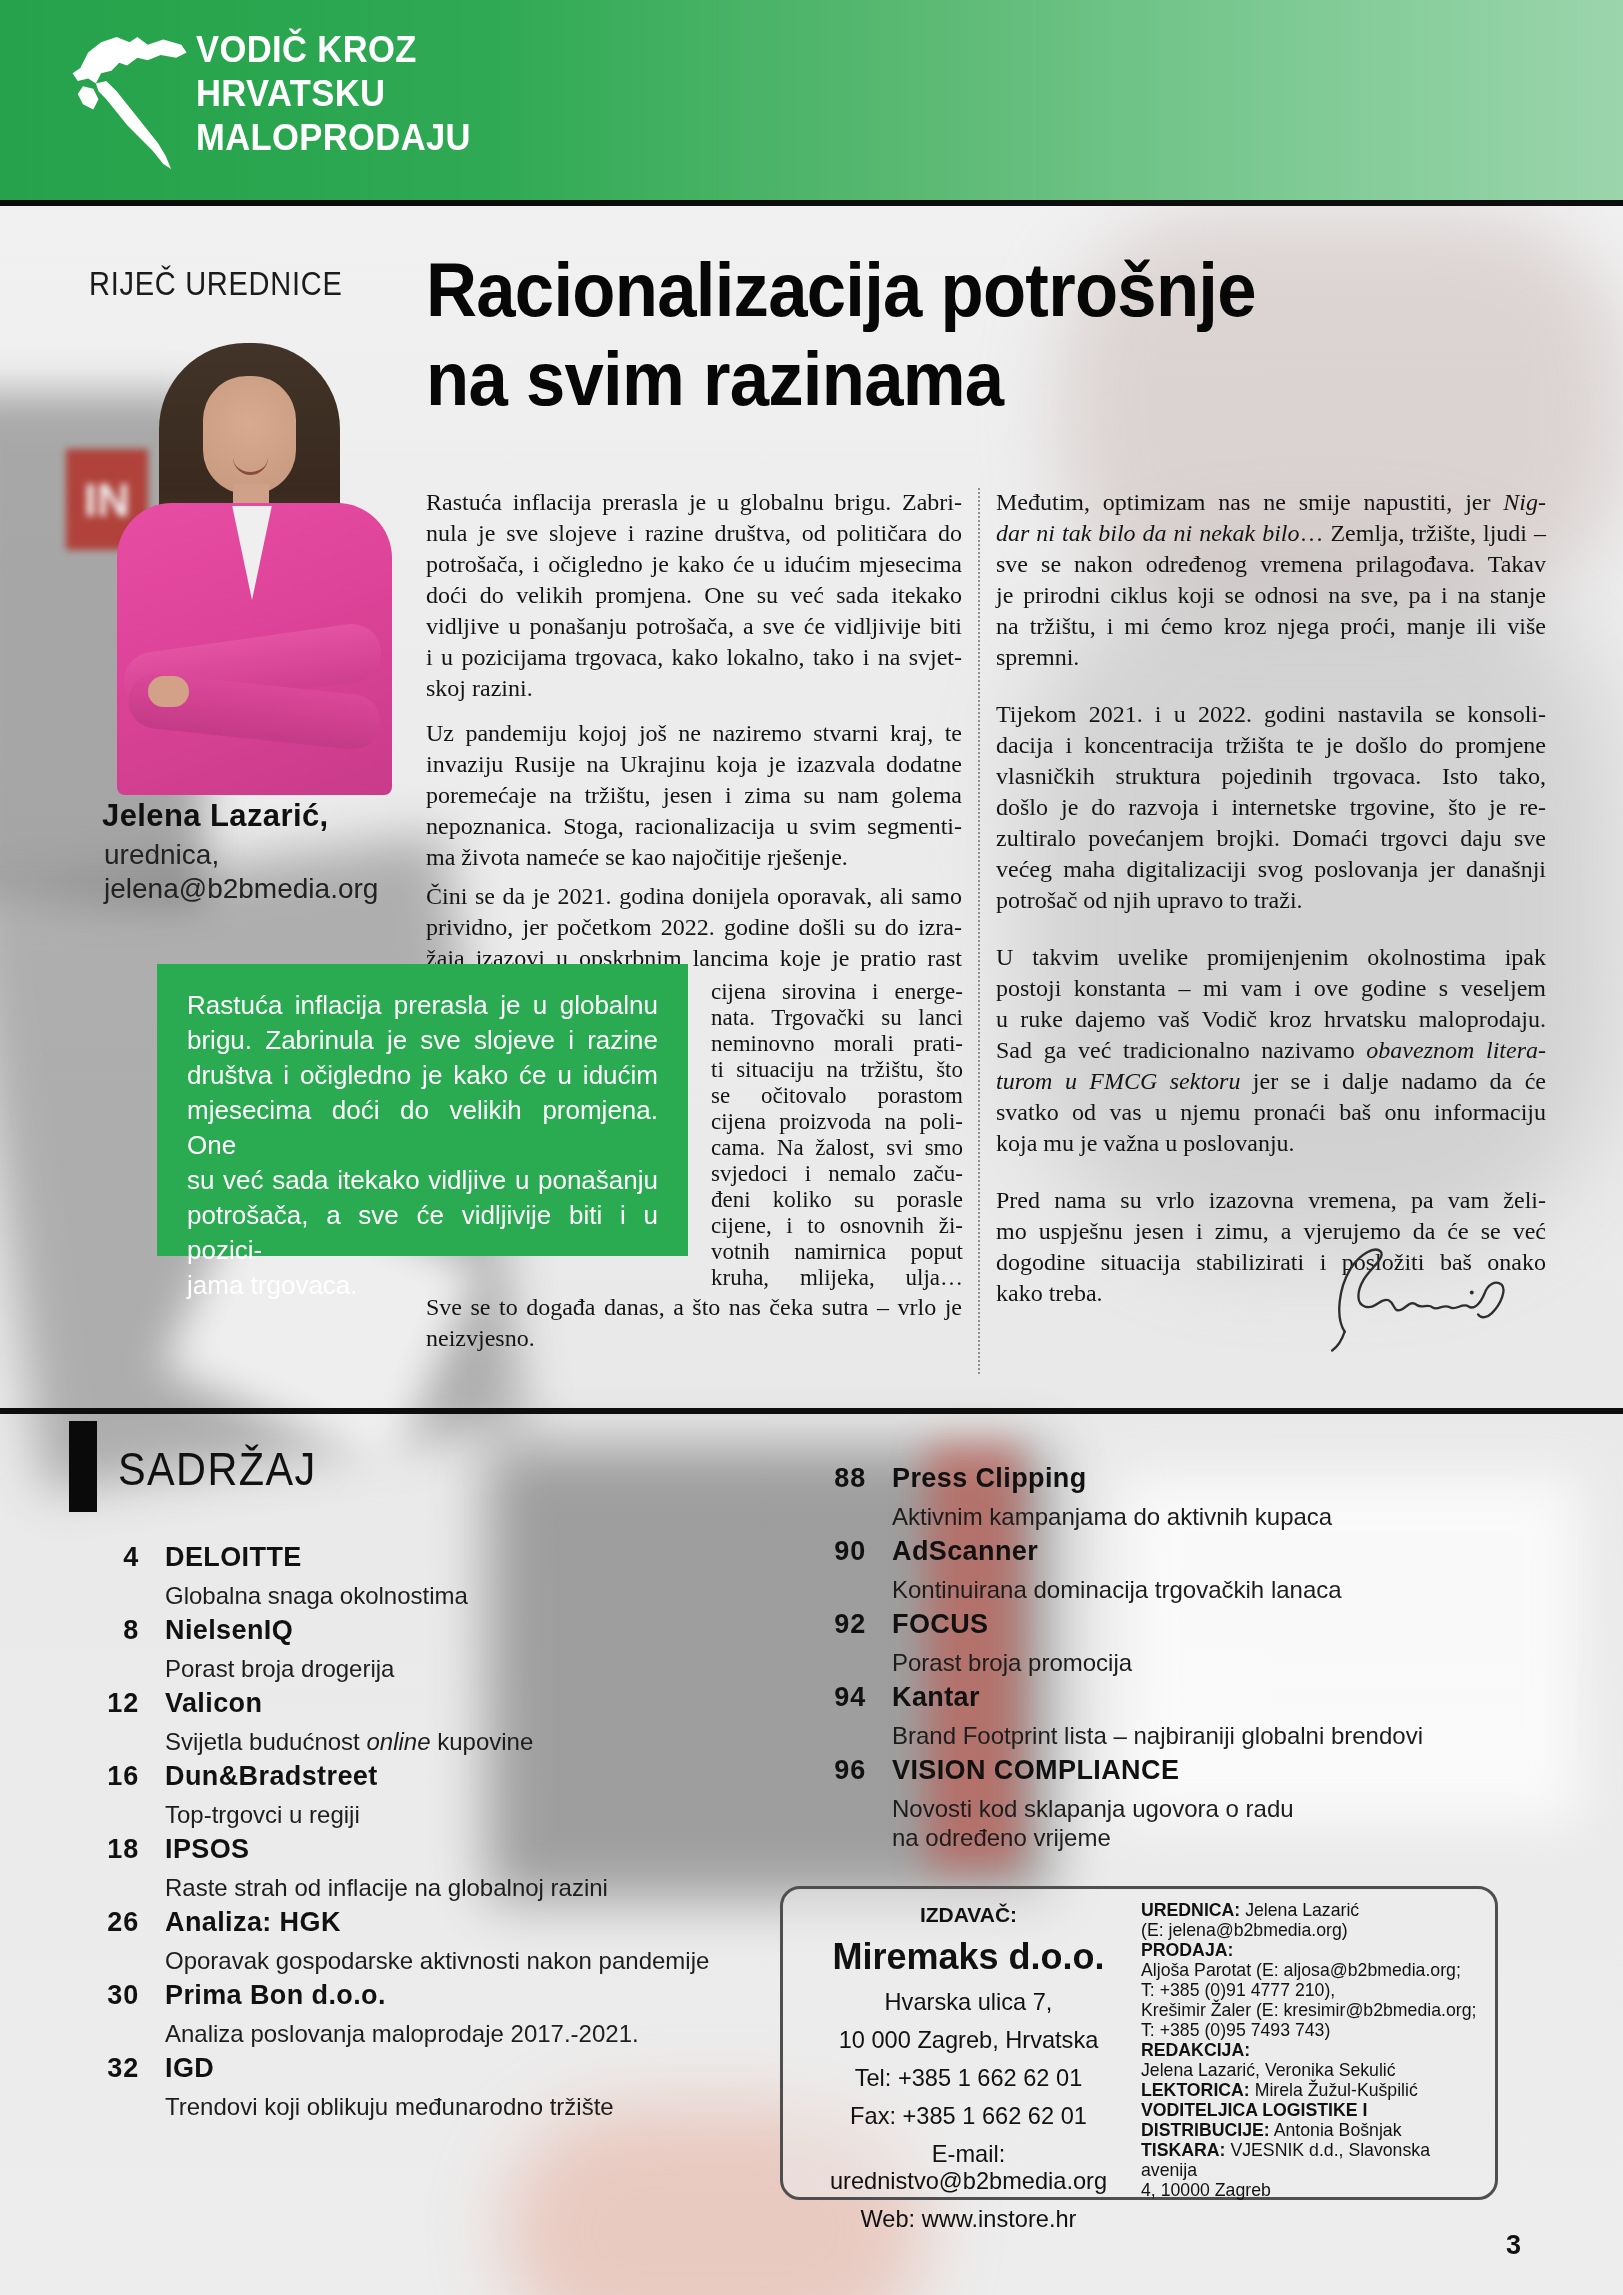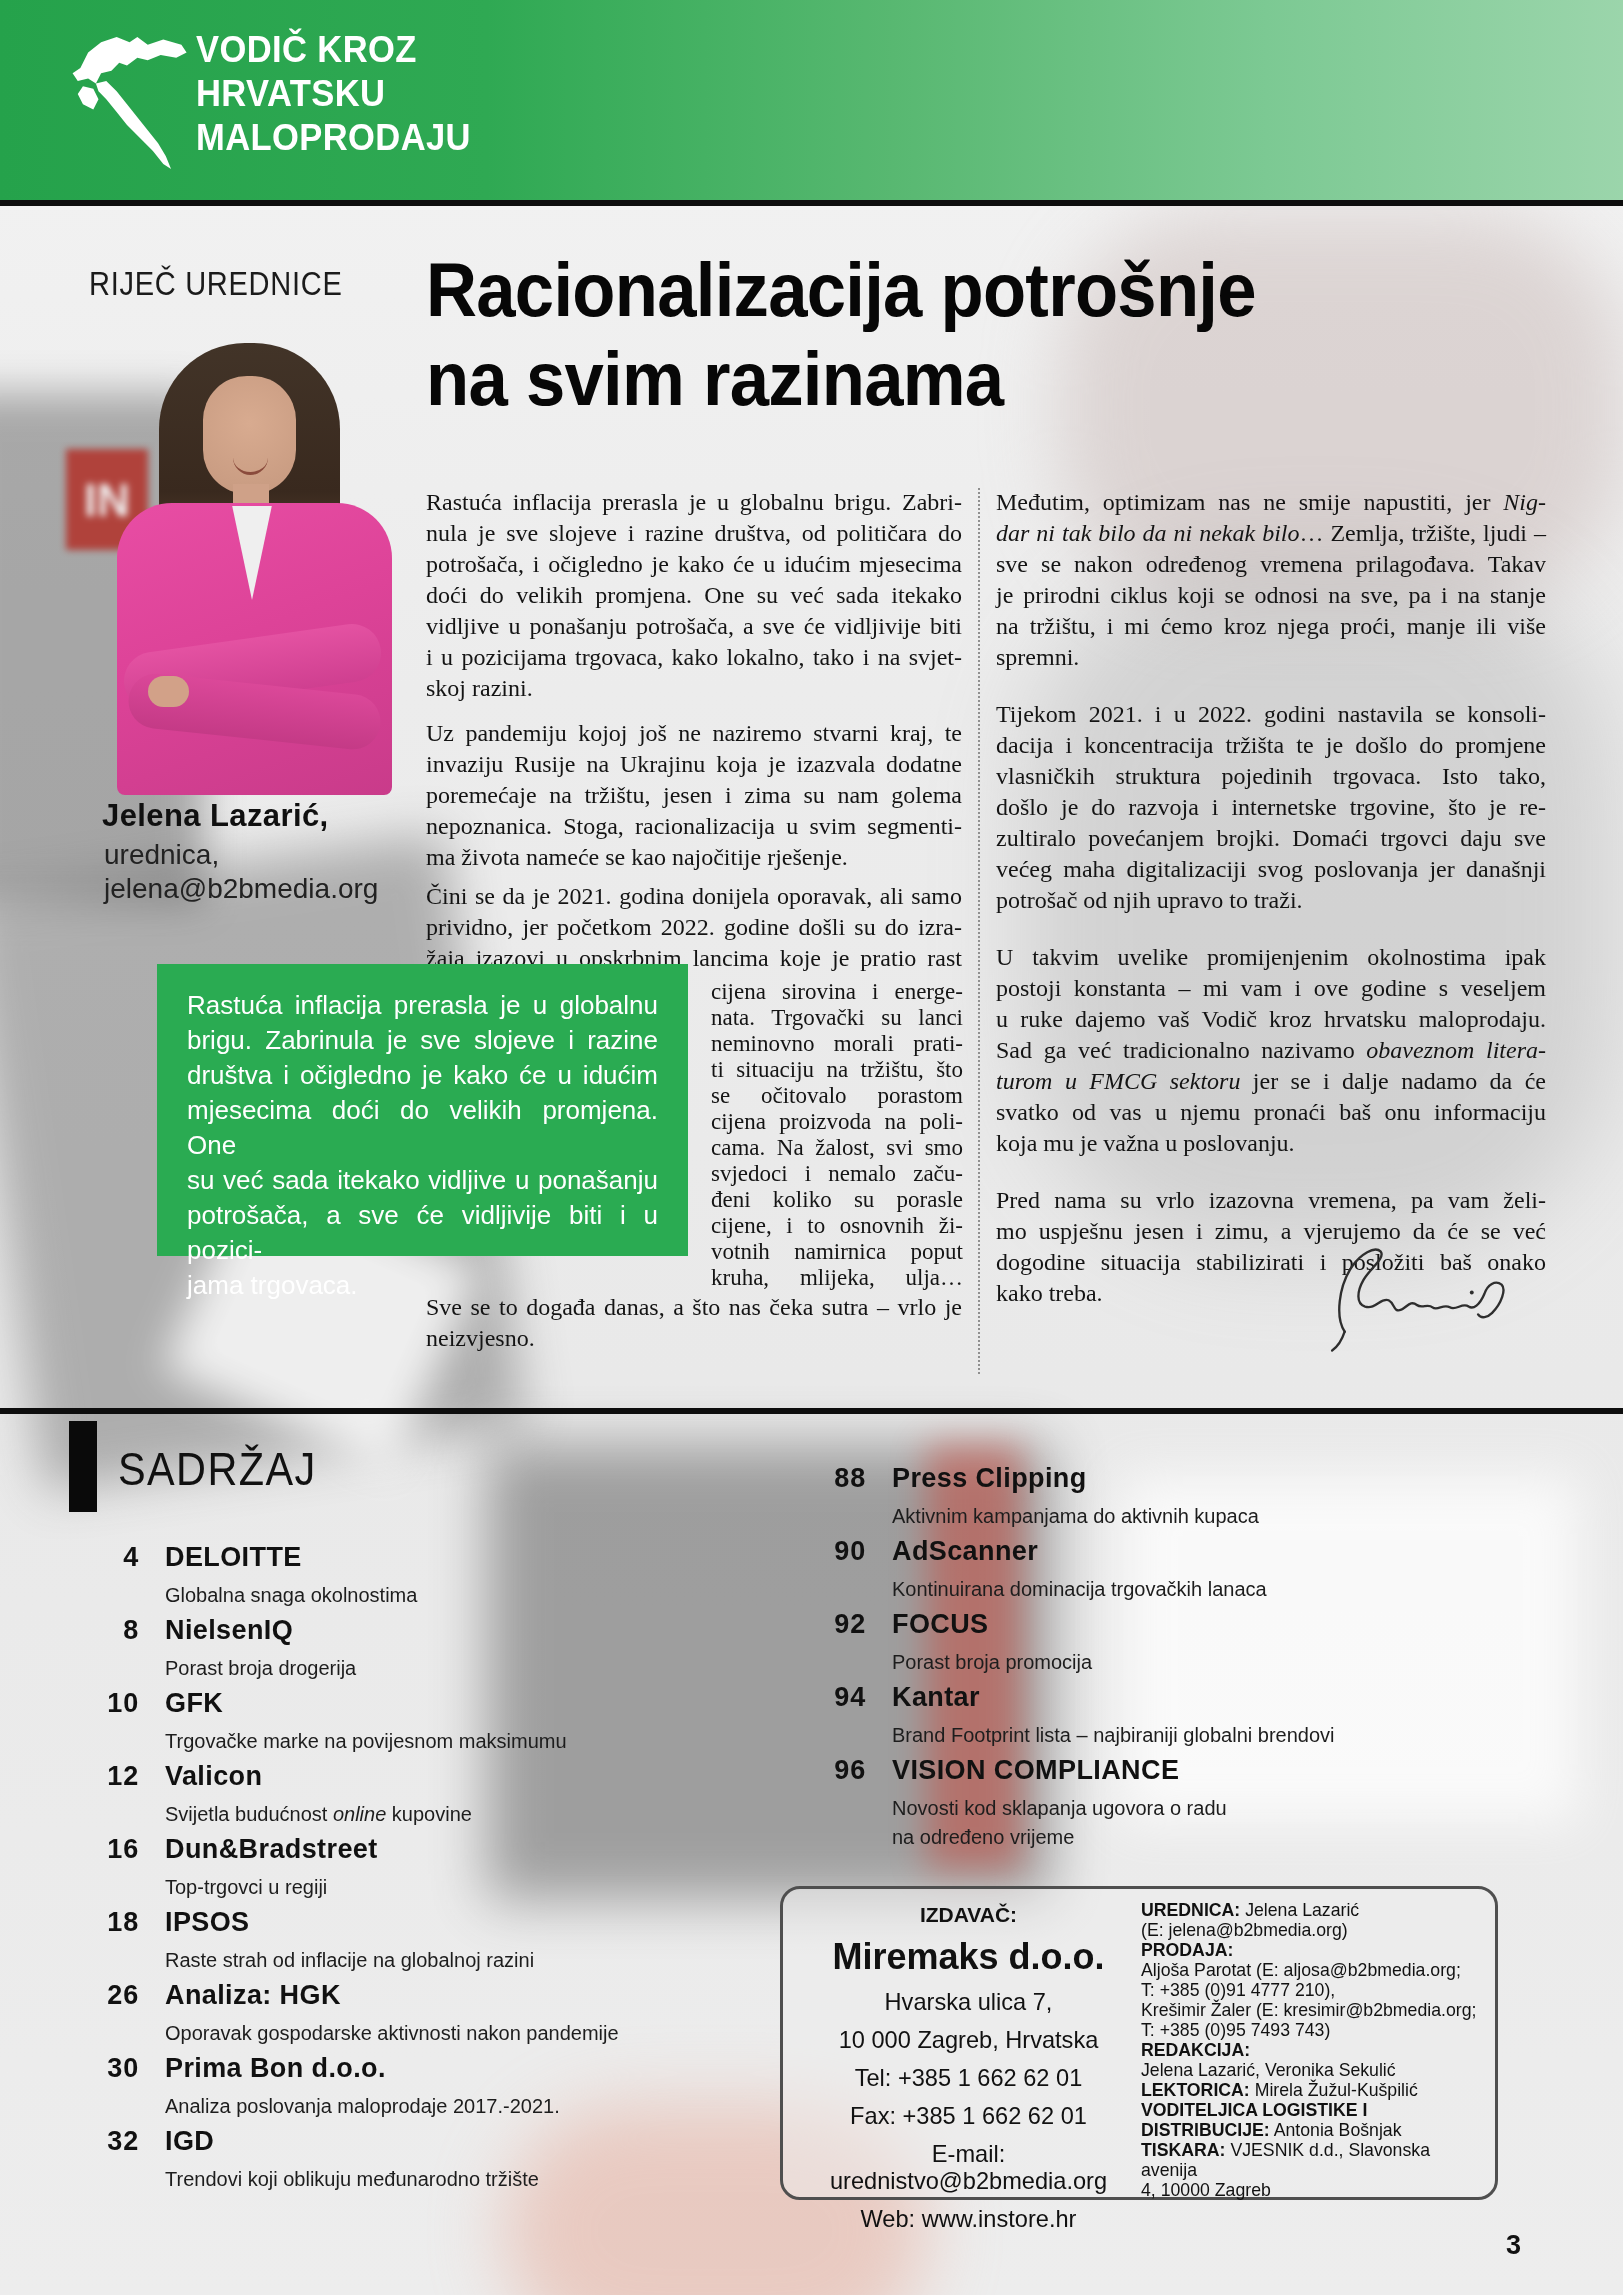--- a/index.html
+++ b/index.html
@@ -49,21 +49,21 @@
   
   .toc-bar{left:69px;top:1421px;width:28px;height:91px;background:#0a0a0a;}
   .toc-heading{left:118px;top:1442px;font-size:46px;font-weight:300;color:#111;
     transform:scaleX(.9);transform-origin:left top;letter-spacing:1.6px;}
   .toc-col{position:absolute;}
   .toc-left{left:82px;top:1542px;width:691px;}
   .toc-right{left:809px;top:1463px;width:785px;}
   .toc-entry{display:grid;grid-template-columns:57px 1fr;column-gap:26px;height:73px;align-content:start;}
   .toc-num{font-size:27px;font-weight:700;text-align:right;color:#111;letter-spacing:0.8px;}
   .toc-title{font-size:27px;font-weight:700;color:#111;letter-spacing:0.4px;}
-  .toc-sub{margin-top:7.9px;font-size:20px;font-weight:400;color:#1d1d1d;line-height:29px;}
+  .toc-sub{margin-top:7.9px;font-size:24px;font-weight:400;color:#1d1d1d;line-height:29px;}
   .toc-sub .line{text-align:left;text-align-last:auto;}
   
   .pubbox{left:780px;top:1886px;width:712px;height:308px;border:3.1px solid #4f4f4f;border-radius:20px;
     background:rgba(236,236,236,.55);}
   .pub-left{position:absolute;left:19px;top:14px;width:333px;text-align:center;color:#111;}
   .pub-label{font-size:21px;font-weight:700;}
   .pub-name{font-size:36px;font-weight:700;margin-top:9.4px;}
   .pub-line{font-size:23.6px;margin-top:11px;}
   .pub-right{position:absolute;left:358px;top:11px;width:336px;color:#111;
     font-size:17.7px;line-height:20px;}
@@ -244,29 +244,20 @@
             <div class="line"><span>Globalna snaga okolnostima</span></div>
           </div>
         </div>
       </div>
       <div class="toc-entry">
         <div class="toc-num">8</div>
         <div>
           <div class="toc-title">NielsenIQ</div>
           <div class="toc-sub">
             <div class="line"><span>Porast broja drogerija</span></div>
-          </div>
-        </div>
-      </div>
-      <div class="toc-entry">
-        <div class="toc-num">10</div>
-        <div>
-          <div class="toc-title">GFK</div>
-          <div class="toc-sub">
-            <div class="line"><span>Trgovačke marke na povijesnom maksimumu</span></div>
           </div>
         </div>
       </div>
       <div class="toc-entry">
         <div class="toc-num">12</div>
         <div>
           <div class="toc-title">Valicon</div>
           <div class="toc-sub">
             <div class="line"><span>Svijetla budućnost </span><span class="it">online</span><span> kupovine</span></div>
           </div>

